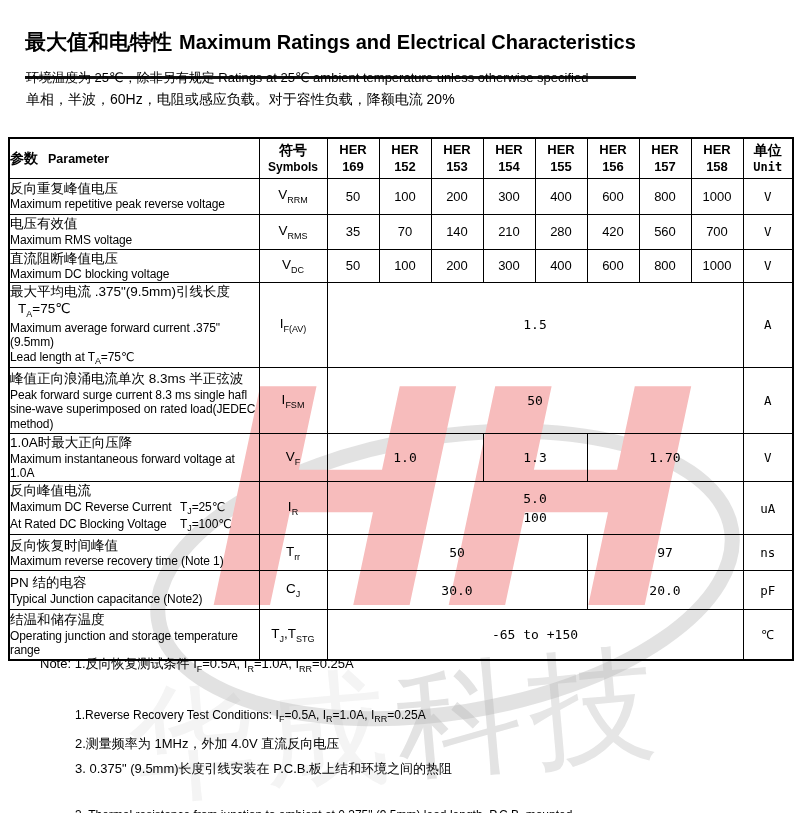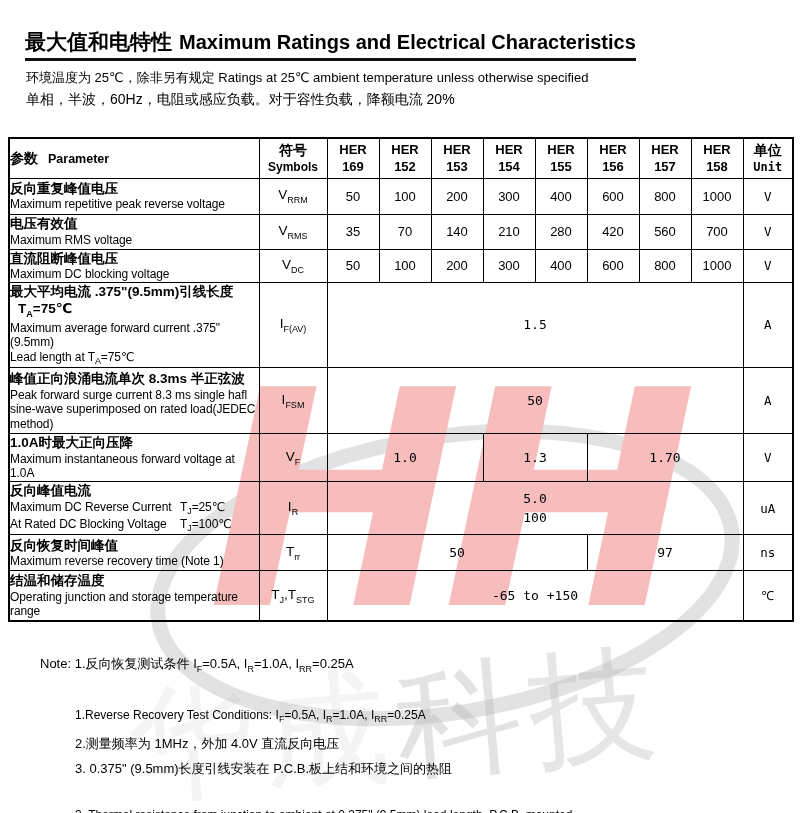--- a/index.html
+++ b/index.html
@@ -1,33 +1,33 @@
 <!DOCTYPE html>
 <html><head>
 <meta charset="utf-8">
 <style>
   html,body { margin:0; padding:0; background:#fff; }
   .page { position:relative; width:800px; height:813px; background:#fff; overflow:hidden;
           font-family:"Liberation Sans","DejaVu Sans",sans-serif; color:#000; }
 
   
   .title { position:absolute; left:25px; top:28px; margin:0; font-size:20px; font-weight:bold;
-           border-bottom:3.5px solid #111; padding-bottom:2px; white-space:nowrap; }
+           border-bottom:3.5px solid #111; padding-bottom:20px; white-space:nowrap; }
   .t-zh { font-family:"DejaVu Serif","Liberation Serif",serif; font-size:21px; margin-right:7px; }
   .sub  { position:absolute; left:26px; white-space:nowrap; }
   .sub1 { top:69px;  font-size:13px; }
   .sub2 { top:91px;  font-size:14px; }
   .sub3 { top:115px; font-size:12.5px; }
 
   
   table.ratings { position:absolute; left:8px; top:137px; width:784px; border-collapse:collapse;
                   table-layout:fixed; border:2px solid #000; background:transparent; }
   .ratings th, .ratings td { border:1.5px solid #000; padding:0; overflow:hidden; }
   .param { text-align:left; vertical-align:middle; padding:2px 3px 2px 6px; }
-  .zh  { font-size:13.5px; font-weight:bold; line-height:1.3; }
+  .zh  { font-size:13.5px; font-weight:normal; line-height:1.3; }
   .en  { font-size:12px; line-height:1.22; letter-spacing:-0.1px; }
   .sym { text-align:center; vertical-align:middle; font-size:13.5px; }
   .num { text-align:center; vertical-align:middle; font-size:13px; }
   .val { text-align:center; vertical-align:middle;
          font-family:"DejaVu Sans Mono","Liberation Mono",monospace; font-size:13px;margin-left:24px; }
   .unit{ text-align:center; vertical-align:middle;
          font-family:"DejaVu Sans Mono","Liberation Mono",monospace; font-size:12.5px; }
   sub  { font-size:9px; }
   .ratings thead th { text-align:center; vertical-align:middle; }
   .th-param { text-align:left !important; padding-left:6px; }
@@ -238,20 +238,30 @@
         <td class="param">
           <div class="zh">反向恢复时间峰值</div>
           <div class="en">Maximum reverse recovery time (Note 1)</div>
         </td>
         <td class="sym"><span>T</span><sub>rr</sub></td>
         <td class="val" colspan="5">50</td>
         <td class="val" colspan="3">97</td>
         <td class="unit">ns</td>
       </tr>
 
+      <tr style="height:39px">
+        <td class="param">
+          <div class="zh">PN 结的电容</div>
+          <div class="en">Typical Junction capacitance (Note2)</div>
+        </td>
+        <td class="sym"><span>C</span><sub>J</sub></td>
+        <td class="val" colspan="5">30.0</td>
+        <td class="val" colspan="3">20.0</td>
+        <td class="unit">pF</td>
+      </tr>
 
 
       <tr style="height:50px">
         <td class="param">
           <div class="zh">结温和储存温度</div>
           <div class="en">Operating junction and storage temperature range</div>
         </td>
         <td class="sym"><span>T</span><sub>J</sub><span>,T</span><sub>STG</sub></td>
         <td class="val" colspan="8">-65 to +150</td>
         <td class="unit">℃</td>

